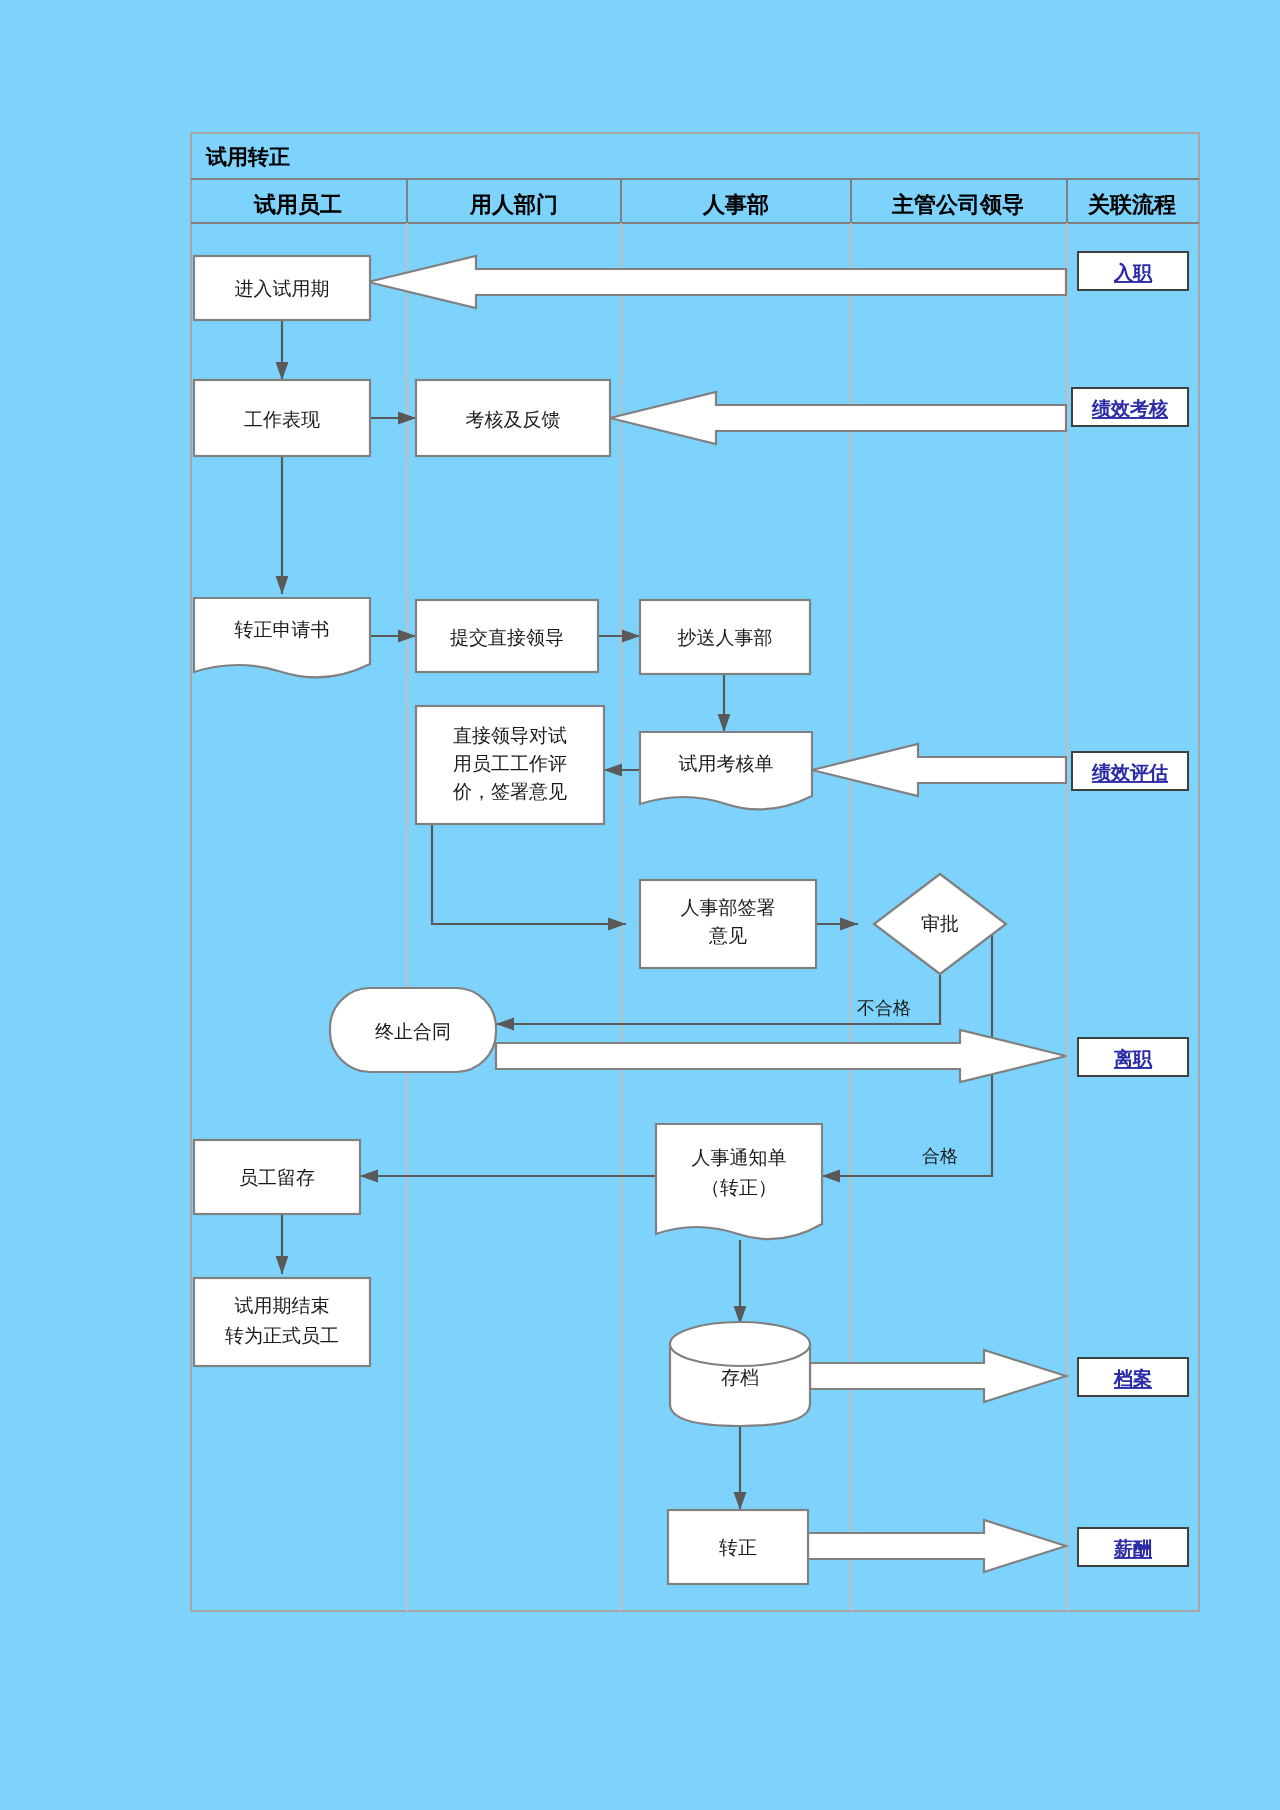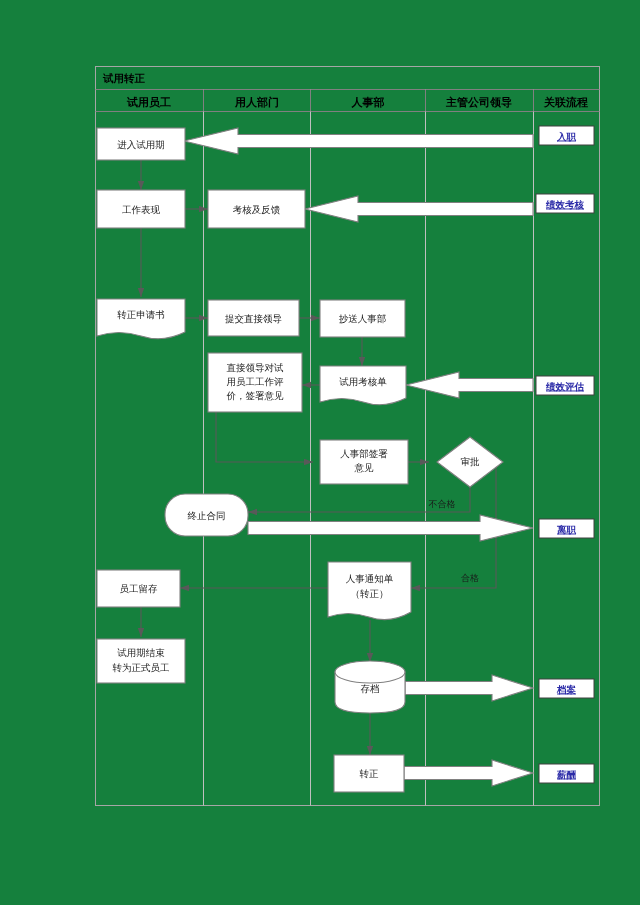--- a/index.html
+++ b/index.html
@@ -5,21 +5,21 @@
   html, body {
     margin: 0;
     padding: 0;
     background: #ffffff;
     font-family: "Liberation Sans", "DejaVu Sans", sans-serif;
   }
   #page {
     position: relative;
     width: 640px;
     height: 905px;
-    background: #15803d;
+    background: #7dd3fc;
     overflow: hidden;
   }
   #chart-root {
     position: absolute;
     left: 0; top: 0;
     width: 640px;
     height: 905px;
   }
   svg { display: block; }
   .lane-border { fill: none; stroke: #a6a6a6; stroke-width: 1; }

